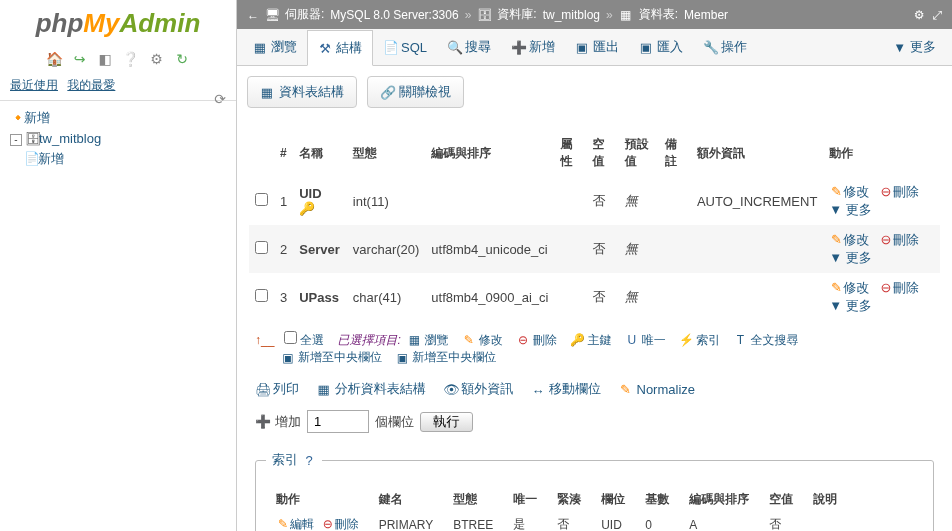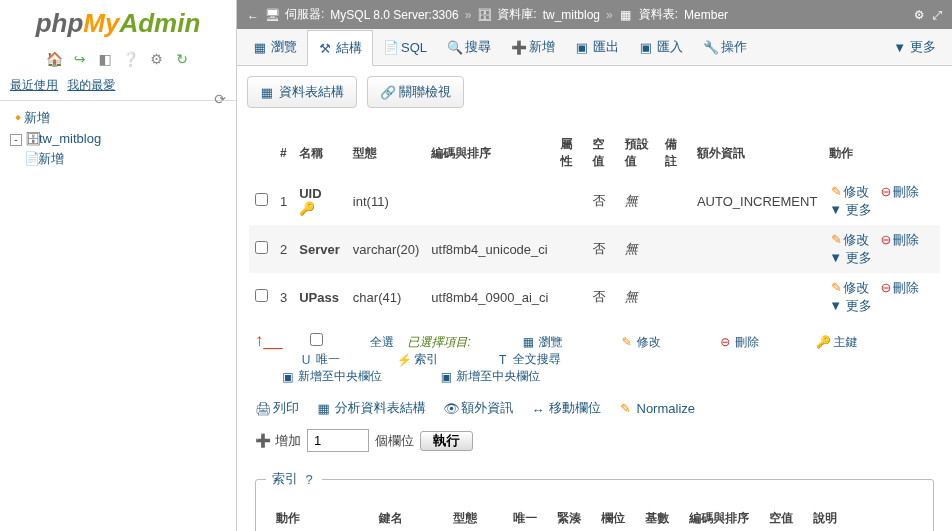--- a/index.html
+++ b/index.html
@@ -32,27 +32,27 @@
 .pillbtn { border: 1px solid #ccc; border-radius: 4px; padding: 6px 12px; background: linear-gradient(#fff,#eee); color: #235a81; cursor: pointer; display: inline-flex; align-items: center; gap: 5px; }
 .content { padding: 6px 12px; overflow: auto; }
 table.struct { width: 100%; border-collapse: collapse; margin-top: 6px; }
 table.struct th { background: #fff; color: #444; text-align: left; padding: 6px 6px; font-size: 12px; border-bottom: 1px solid #fff; }
 table.struct td { padding: 6px 6px; font-size: 13px; }
 table.struct tr.row1 { background: #f6f6f6; }
 table.struct tr.row0 { background: #fff; }
 table.struct td.act a { color: #235a81; text-decoration: none; margin-right: 6px; }
 .key-icon { color: #f0c040; }
 .bulk { padding: 10px 6px; font-size: 12px; color: #235a81; }
-.bulk a { color: #235a81; text-decoration: none; margin-right: 10px; display: inline-flex; align-items: center; gap: 3px; margin-left: 44px; }
-.bulk .arrow { display: inline-block; font-size: 17px; color: #c2410c; margin-right: 24px; }
+.bulk a { color: #235a81; text-decoration: none; margin-right: 10px; display: inline-flex; align-items: center; gap: 3px; }
+.bulk .arrow { display: inline-block; font-size: 12px; color: #c2410c; margin-right: 6px; }
 .secondrow { padding: 4px 6px; }
 .secondrow a { color: #235a81; text-decoration: none; margin-right: 14px; display: inline-flex; align-items: center; gap: 4px; }
 .addrow { padding: 8px 6px; display: flex; align-items: center; gap: 6px; }
 .addrow input[type=text], .addrow select { border: 1px solid #aaa; padding: 3px 6px; font-size: 13px; }
-.addrow button, .idxrow button { border: 1px solid #aaa; border-radius: 3px; padding: 0 12px; background: linear-gradient(#fff,#ddd); cursor: pointer; font-weight: bold; }
+.addrow button, .idxrow button { border: 1px solid #aaa; border-radius: 3px; padding: 0 12px; background: linear-gradient(#fff,#ddd); cursor: pointer; }
 .idxbox { margin: 10px 6px; border: 1px solid #bbb; border-radius: 3px; padding: 10px; }
 .idxbox legend { color: #235a81; padding: 0 6px; display: flex; align-items: center; gap: 4px; }
 table.idx { border-collapse: collapse; margin-top: 8px; }
 table.idx th, table.idx td { padding: 4px 10px; text-align: left; font-size: 12px; }
 table.idx th { color: #444; font-weight: bold; }
 table.idx td a { color: #235a81; text-decoration: none; }
 .ico { display:inline-block; width:14px; text-align:center; }
 .red { color:#c33; } .blue { color:#369; } .orange{color:#f80;}
 </style>
 </head>
@@ -222,21 +222,21 @@
        <a>▼ 更多</a>
      </td>
             </tr>
           </tbody>
       </table>
 
       <div class="bulk">
         <span class="arrow">↑__</span>
         <input type="checkbox" style="">
         <a>全選</a>
-        <i style="color:#4d7c0f">已選擇項目:</i>&nbsp;
+        <i style="color:#701a75">已選擇項目:</i>&nbsp;
         <a>
             <span class="ico">▦</span>
             <span>瀏覽</span>
           </a>
         <a>
             <span class="ico orange">✎</span>
             <span>修改</span>
           </a>
         <a>
             <span class="ico red">⊖</span>

